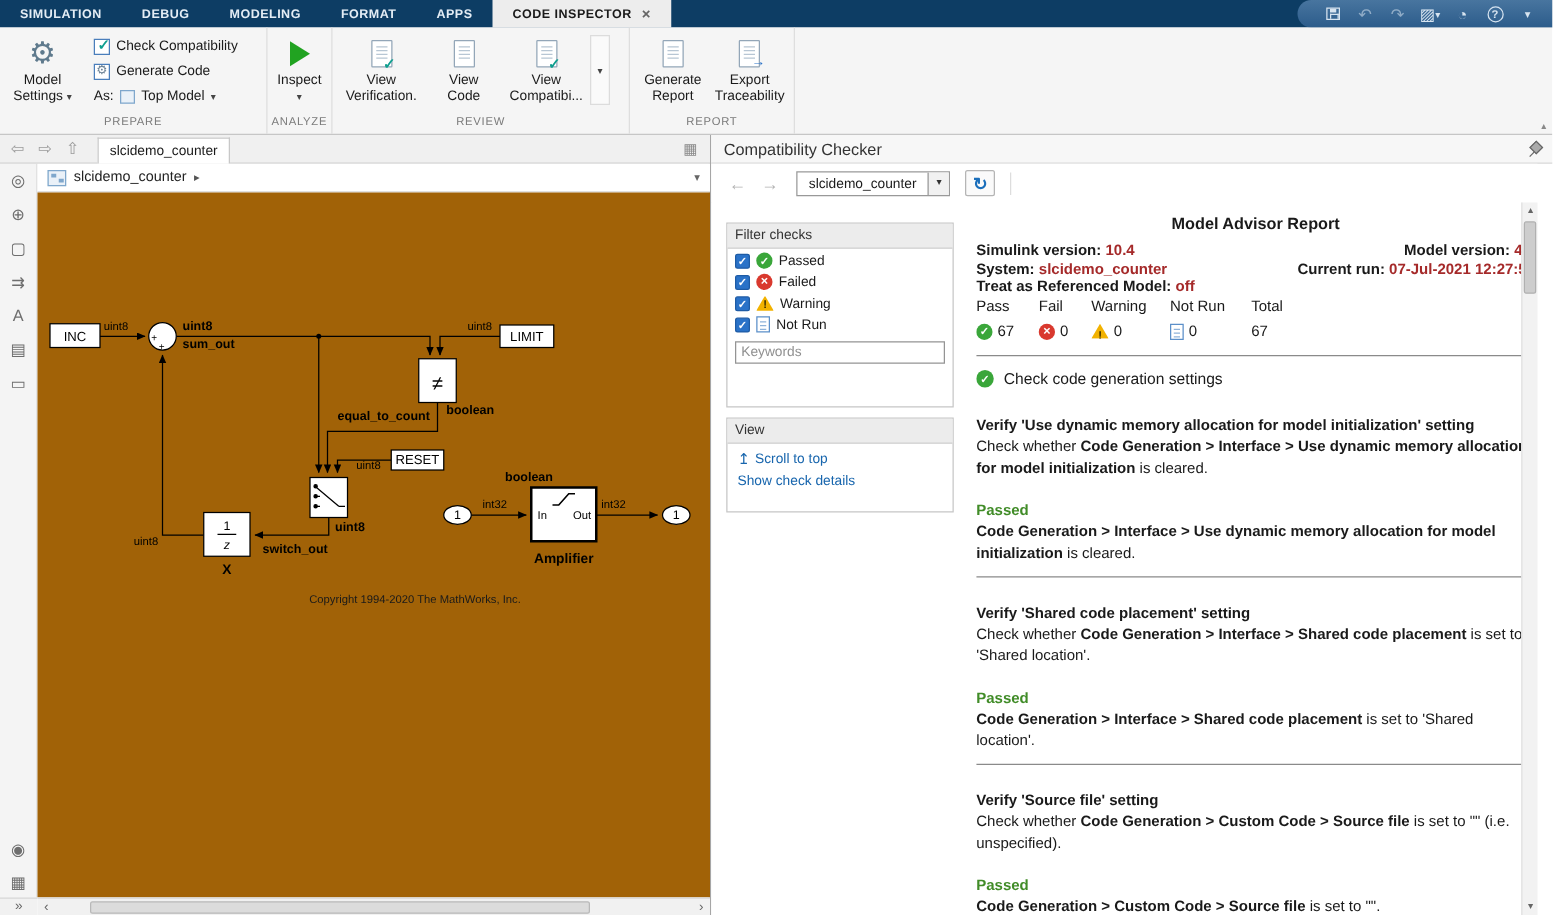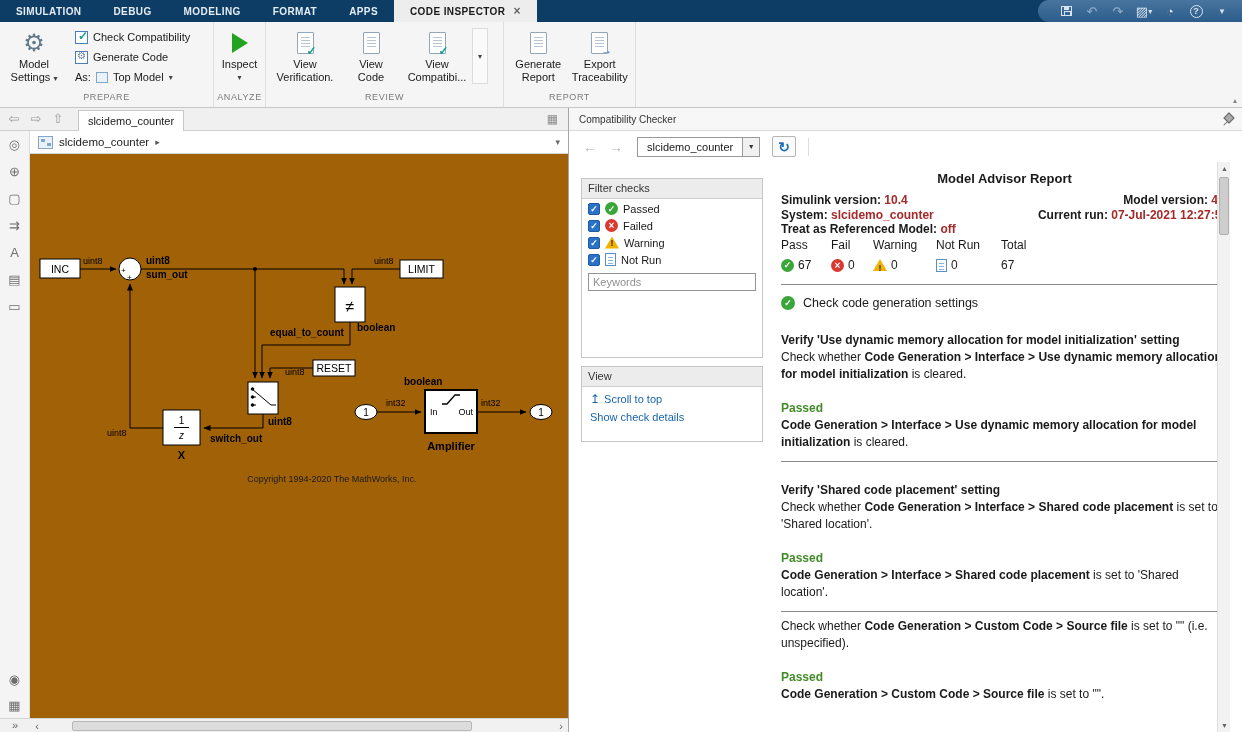--- a/index.html
+++ b/index.html
@@ -67,36 +67,36 @@
   #diagram text{font-family:"Liberation Sans",sans-serif;fill:#000}
   #diagram .bt{font-size:10.5px;text-anchor:middle}
   #diagram .sig{font-size:9px}
   #diagram .sigb{font-size:10px;font-weight:bold}
   #diagram .blkb{font-size:11px;font-weight:bold;text-anchor:middle}
   #diagram .cpy{font-size:9px;text-anchor:middle;fill:#1a1a1a}
 
   
   .ccpanel{position:absolute;left:568px;top:108px;width:674px;height:624px;background:#fff}
   .cc-header{position:absolute;left:0;top:0;width:674px;height:23px;background:#f7f7f7;border-bottom:1px solid #d9d9d9;display:flex;align-items:center;padding:0 10px}
-  .cc-title{font-size:10px;color:#333}
+  .cc-title{font-size:13px;color:#333}
   .cc-pin{margin-left:auto;width:12px;height:13px;position:relative;display:inline-block}
   .cc-pin::before{content:"";position:absolute;left:4px;top:1px;width:6px;height:6px;border:1px solid #666;background:#aaa;transform:rotate(45deg)}
   .cc-pin::after{content:"";position:absolute;left:4px;top:8px;width:1px;height:5px;background:#666;transform:rotate(45deg)}
   .cc-toolbar{position:absolute;left:0;top:23px;width:661px;height:31px;background:#fff;display:flex;align-items:center;padding:0 12px;gap:8px}
   .ccnav{color:#b5b5b5;font-size:14px;font-weight:bold;width:18px;text-align:center}
   .combo{display:flex;height:20px;border:1px solid #999;background:#fff;margin-left:4px}
   .combo-text{padding:0 9px;font-size:11px;display:flex;align-items:center;min-width:96px}
   .combo-btn{width:17px;border-left:1px solid #999;background:#f1f1f1;display:flex;align-items:center;justify-content:center;font-size:7px;color:#333}
   .refresh{width:24px;height:21px;border:1px solid #b5b5b5;border-radius:2px;background:#fafafa;display:flex;align-items:center;justify-content:center;margin-left:4px}
   .ric{color:#1b6fbb;font-size:14px;font-weight:bold;line-height:14px}
   .tsep{width:1px;height:18px;background:#ddd;margin-left:4px}
   .cc-content{position:absolute;left:0;top:54px;width:661px;height:570px;background:#fff}
 
   .filter-col{position:absolute;left:12px;top:16px;width:182px;display:flex;flex-direction:column;gap:8px}
-  .fbox{border:1px solid #c6c6c6;background:#fff;height:180px;display:flex;flex-direction:column}
+  .fbox{border:1px solid #c6c6c6;background:#fff;height:148px;display:flex;flex-direction:column}
   .vbox{border:1px solid #c6c6c6;background:#fff;height:76px}
   .fhead{height:20px;background:#ececec;border-bottom:1px solid #cfcfcf;font-size:11px;color:#333;padding:3px 6px}
   .frow{display:flex;align-items:center;gap:5px;height:15px;padding:0 6px;margin-top:2px;font-size:11px}
   .cb{width:12px;height:12px;background:#2a72c8;border:1px solid #1e5ba5;border-radius:2px;color:#fff;font-size:9px;font-weight:bold;display:inline-flex;align-items:center;justify-content:center;flex:0 0 auto}
   .cb::after{content:"\2713"}
   .ic-pass{width:13px;height:13px;border-radius:50%;background:#3aa63a;color:#fff;font-size:9px;font-weight:bold;display:inline-flex;align-items:center;justify-content:center;flex:0 0 auto}
   .ic-pass::after{content:"\2713"}
   .ic-pass.md{width:14px;height:14px}
   .ic-fail{width:13px;height:13px;border-radius:50%;background:#d9392e;color:#fff;font-size:10px;font-weight:bold;display:inline-flex;align-items:center;justify-content:center;flex:0 0 auto}
   .ic-fail::after{content:"\00d7"}
@@ -486,20 +486,21 @@
         </div>
         <hr class="rhr">
         <div class="check">
           <div class="verify">Verify 'Shared code placement' setting</div>
           <div class="desc"><span>Check whether </span><span class="sb">Code Generation &gt; Interface &gt; Shared code placement</span><span> is set to 'Shared location'.</span></div>
           <div class="passed">Passed</div>
           <div class="resl"><span class="sb">Code Generation &gt; Interface &gt; Shared code placement</span><span> is set to 'Shared location'.</span></div>
         </div>
         <hr class="rhr">
         <div class="check">
+          <div class="verify">Verify 'Source file' setting</div>
           <div class="desc"><span>Check whether </span><span class="sb">Code Generation &gt; Custom Code &gt; Source file</span><span> is set to "" (i.e. unspecified).</span></div>
           <div class="passed">Passed</div>
           <div class="resl"><span class="sb">Code Generation &gt; Custom Code &gt; Source file</span><span> is set to "".</span></div>
         </div>
       </div>
 
       <div class="vsb" style="top:0">
         <div class="vsb-up">▲</div>
         <div class="vsb-thumb"></div>
         <div class="vsb-down">▼</div>

